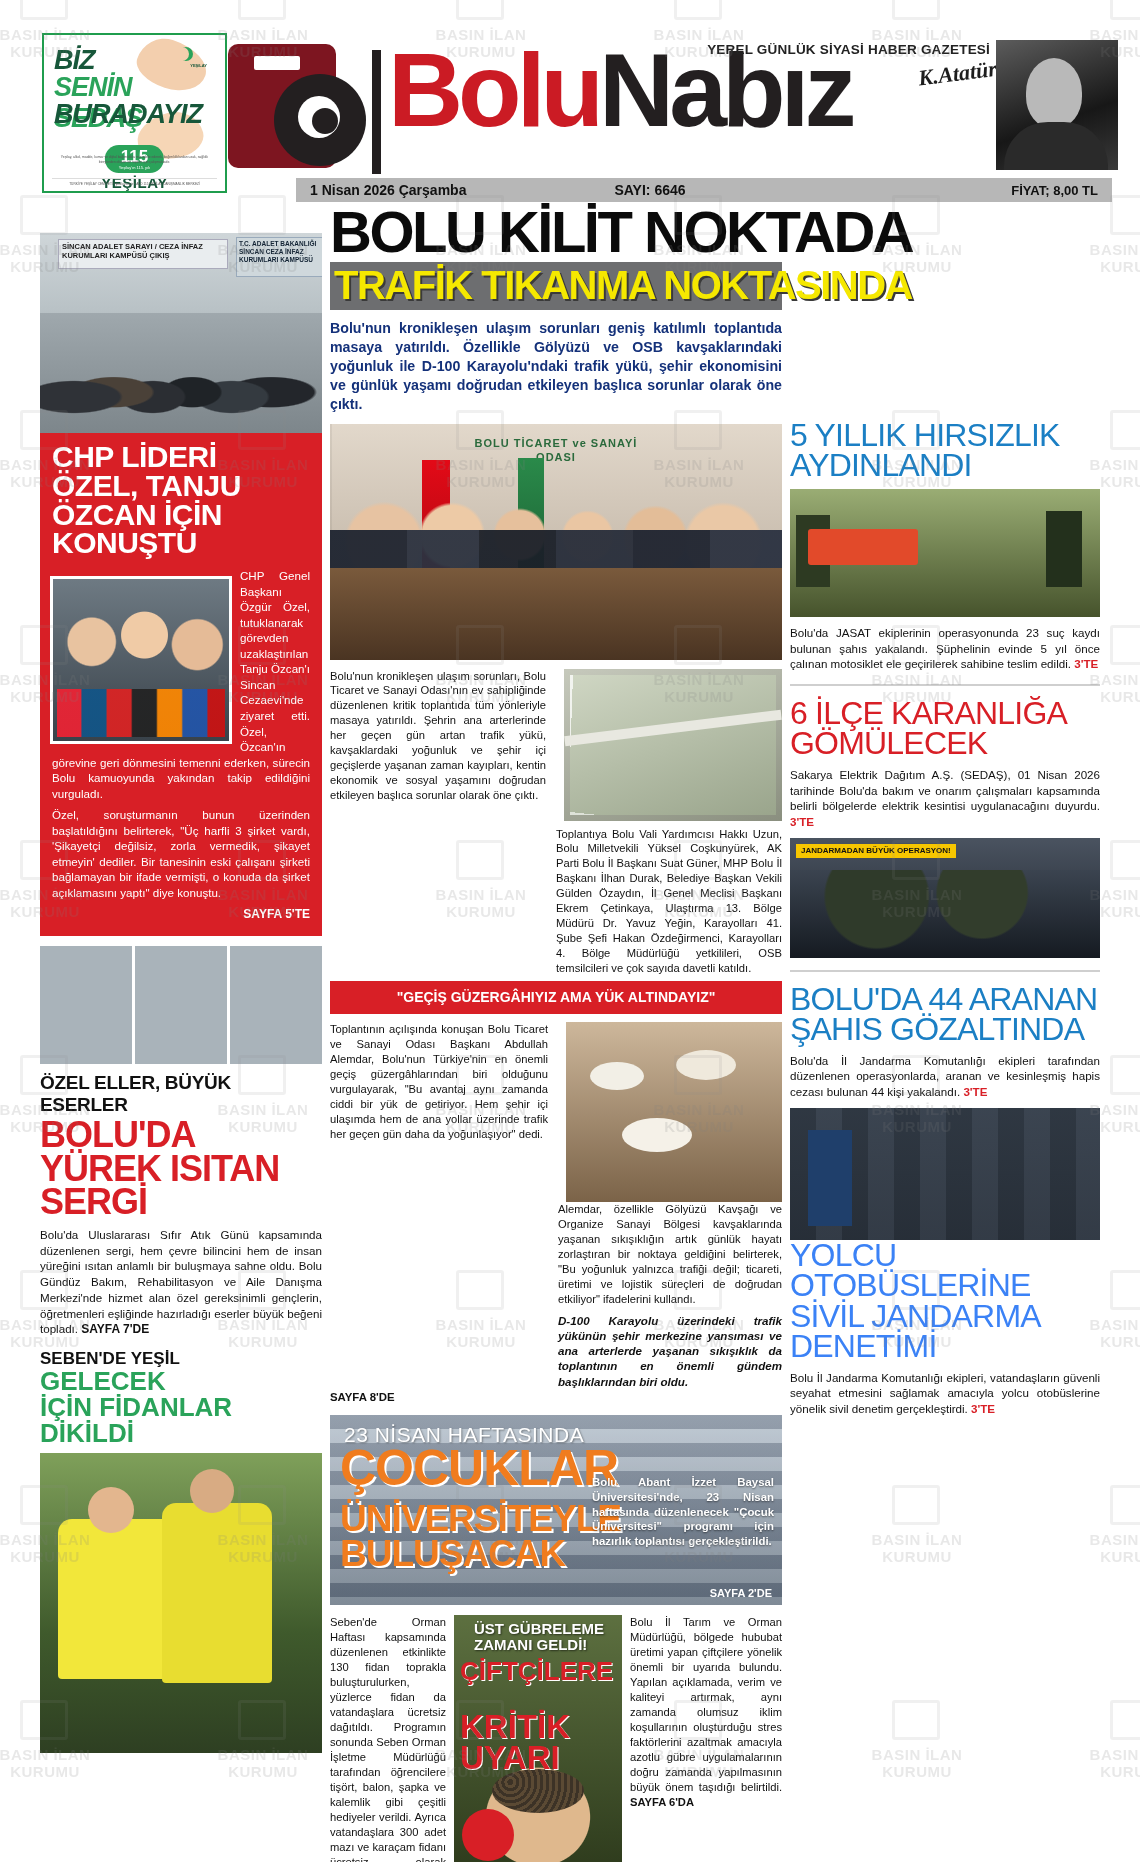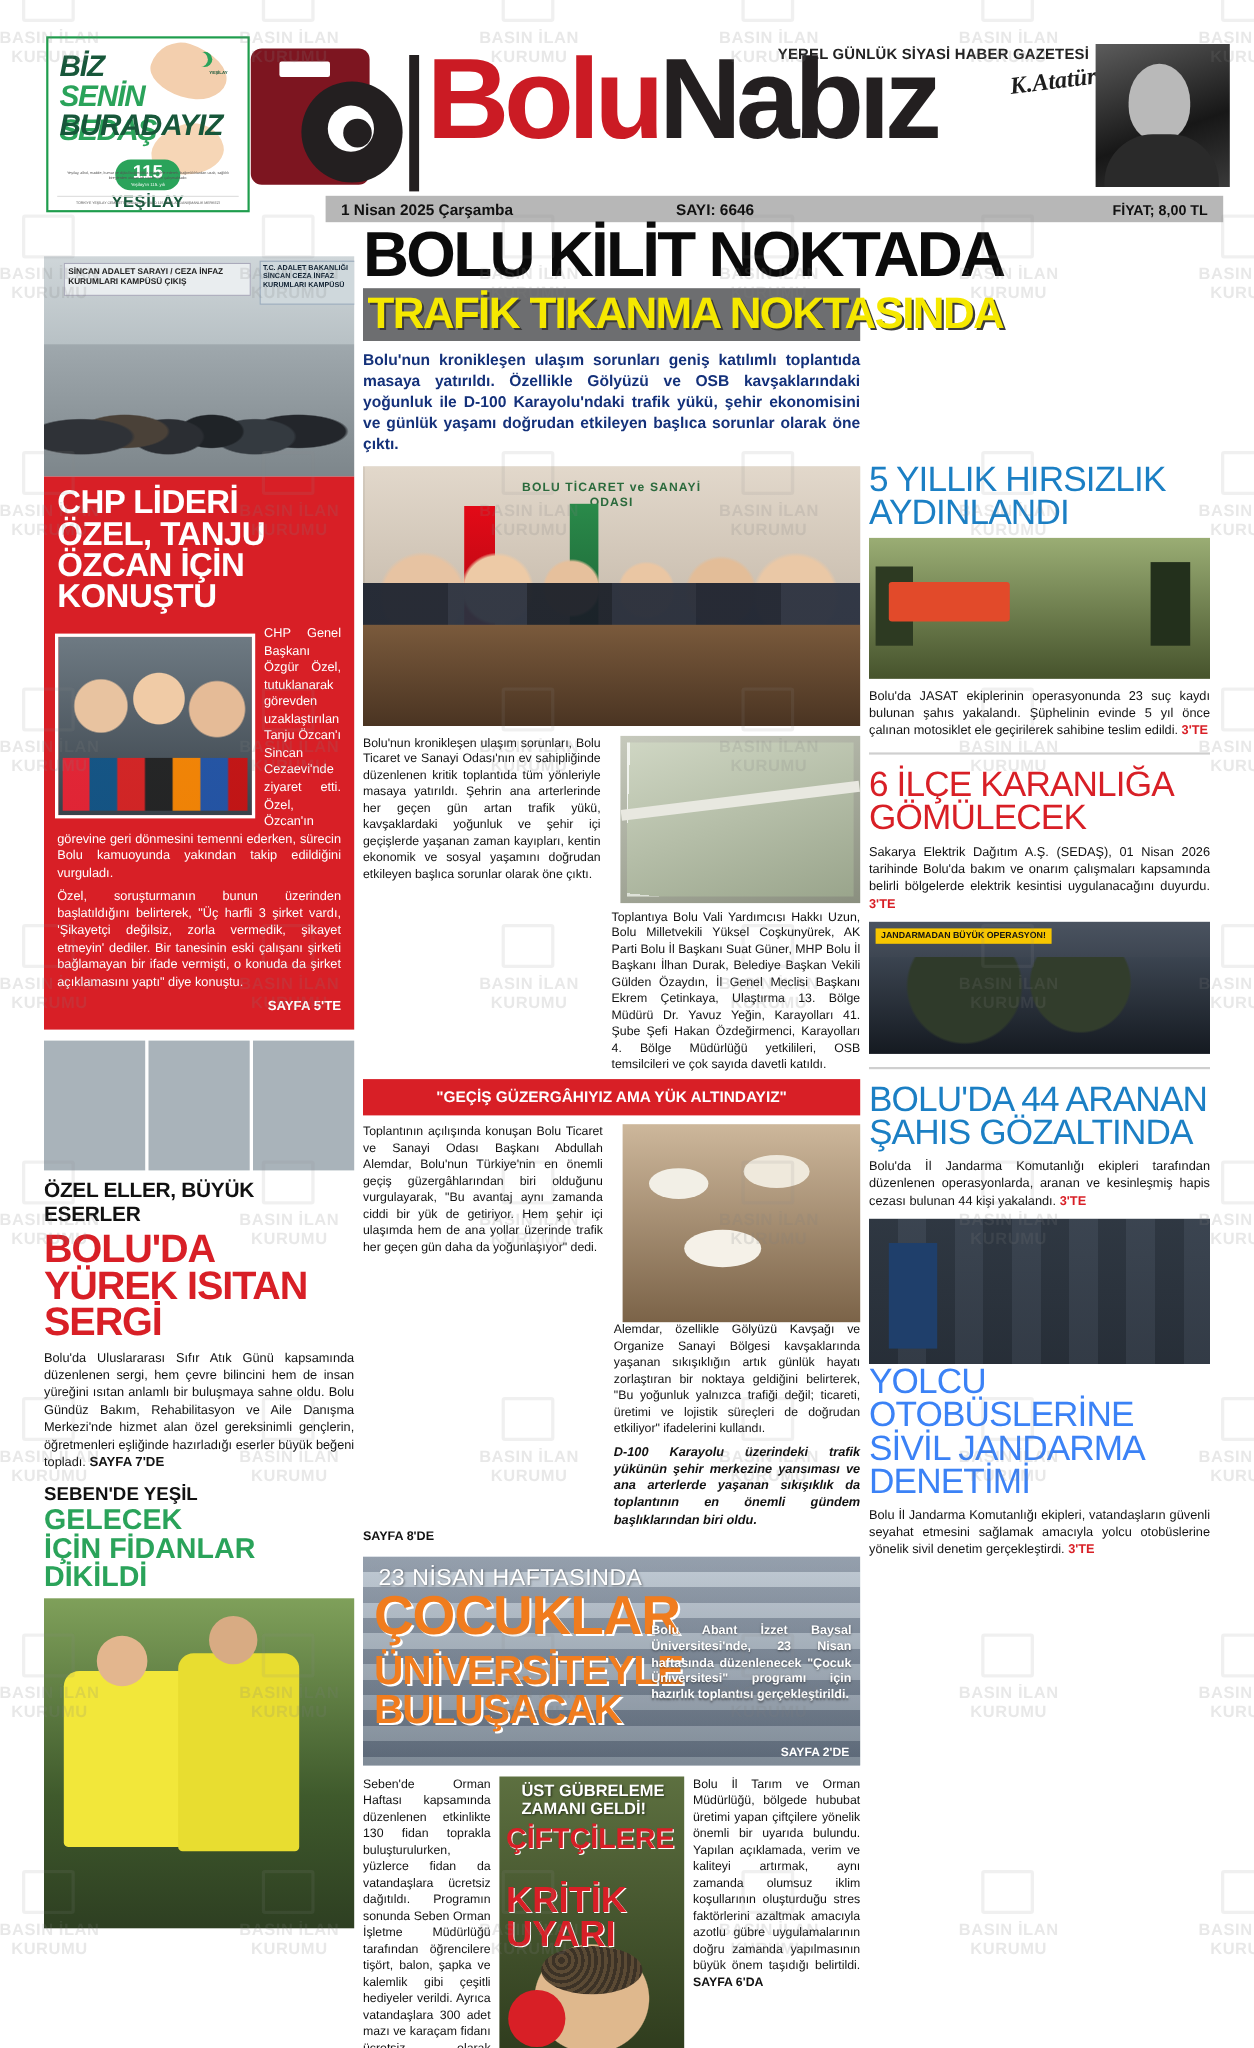--- a/index.html
+++ b/index.html
@@ -318,21 +318,21 @@
     </div>
 
     <div class="tagline">YEREL GÜNLÜK SİYASİ HABER GAZETESİ</div>
     <div class="at-sign">K.Atatürk</div>
     <div class="ataturk">
       <div class="at-face"></div>
       <div class="at-body"></div>
     </div>
 
     <div class="datebar">
-      <span class="d1">1 Nisan 2025 Çarşamba</span>
+      <span class="d1">1 Nisan 2026 Çarşamba</span>
       <span class="d2"><b>SAYI:</b> <span>6646</span></span>
       <span class="d3">FİYAT; 8,00 TL</span>
     </div>
   </div>
 
   <div class="leftcol">
 
     <div class="photo ph-walk">
       <div class="sign">SİNCAN ADALET SARAYI / CEZA İNFAZ KURUMLARI KAMPÜSÜ ÇIKIŞ</div>
       <div class="sign2">T.C. ADALET BAKANLIĞI SİNCAN CEZA İNFAZ KURUMLARI KAMPÜSÜ</div>

